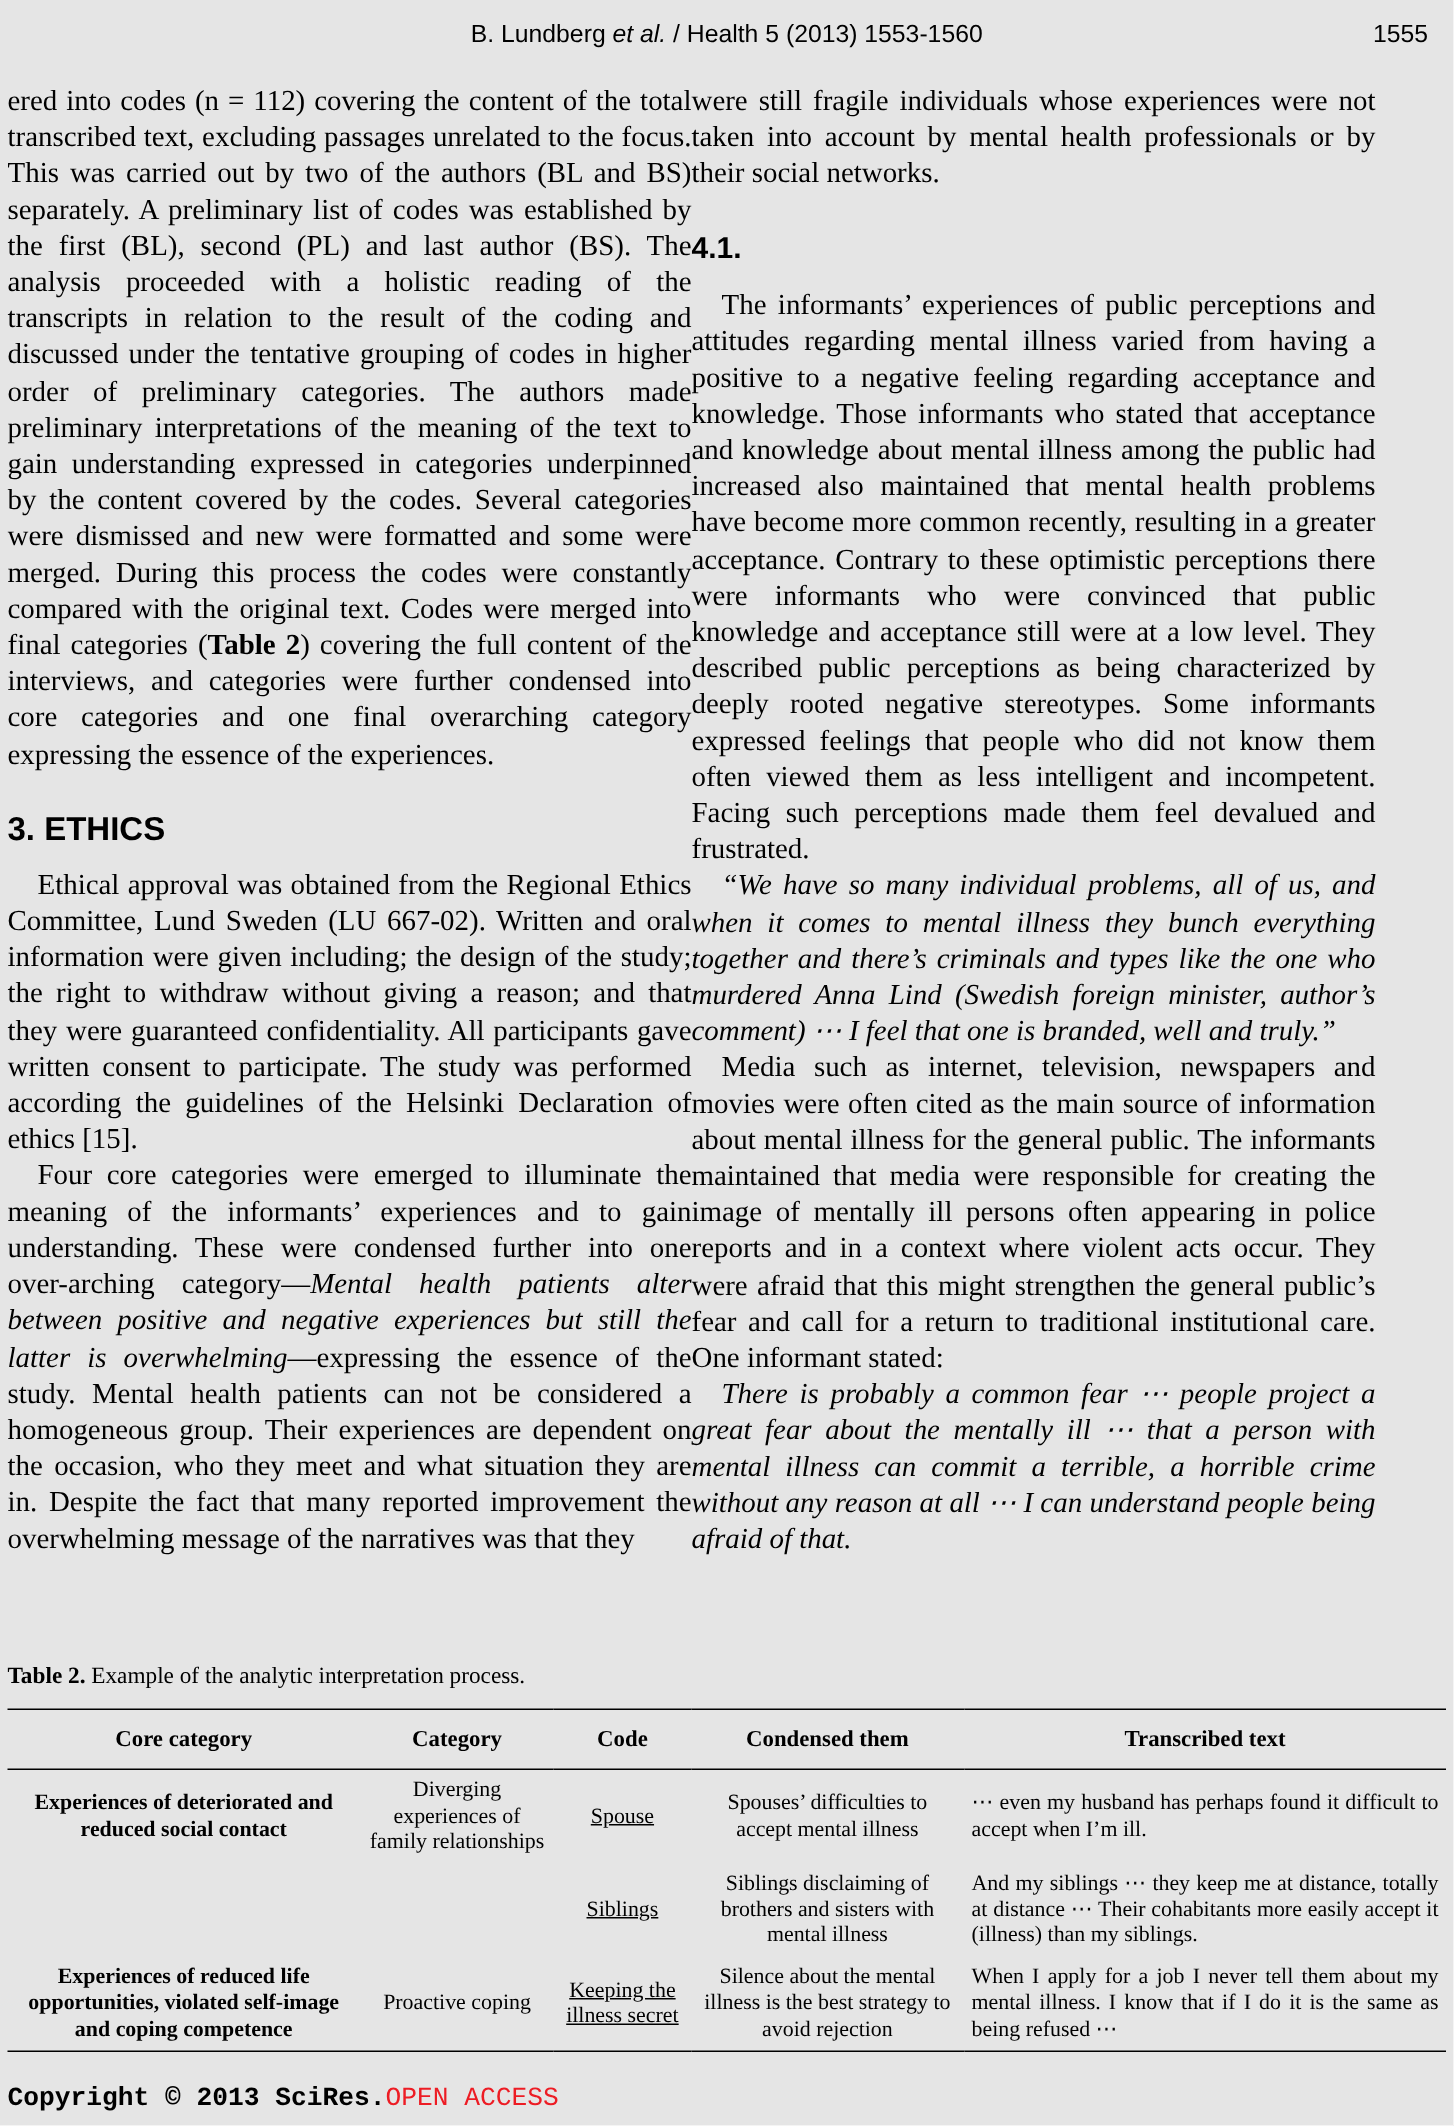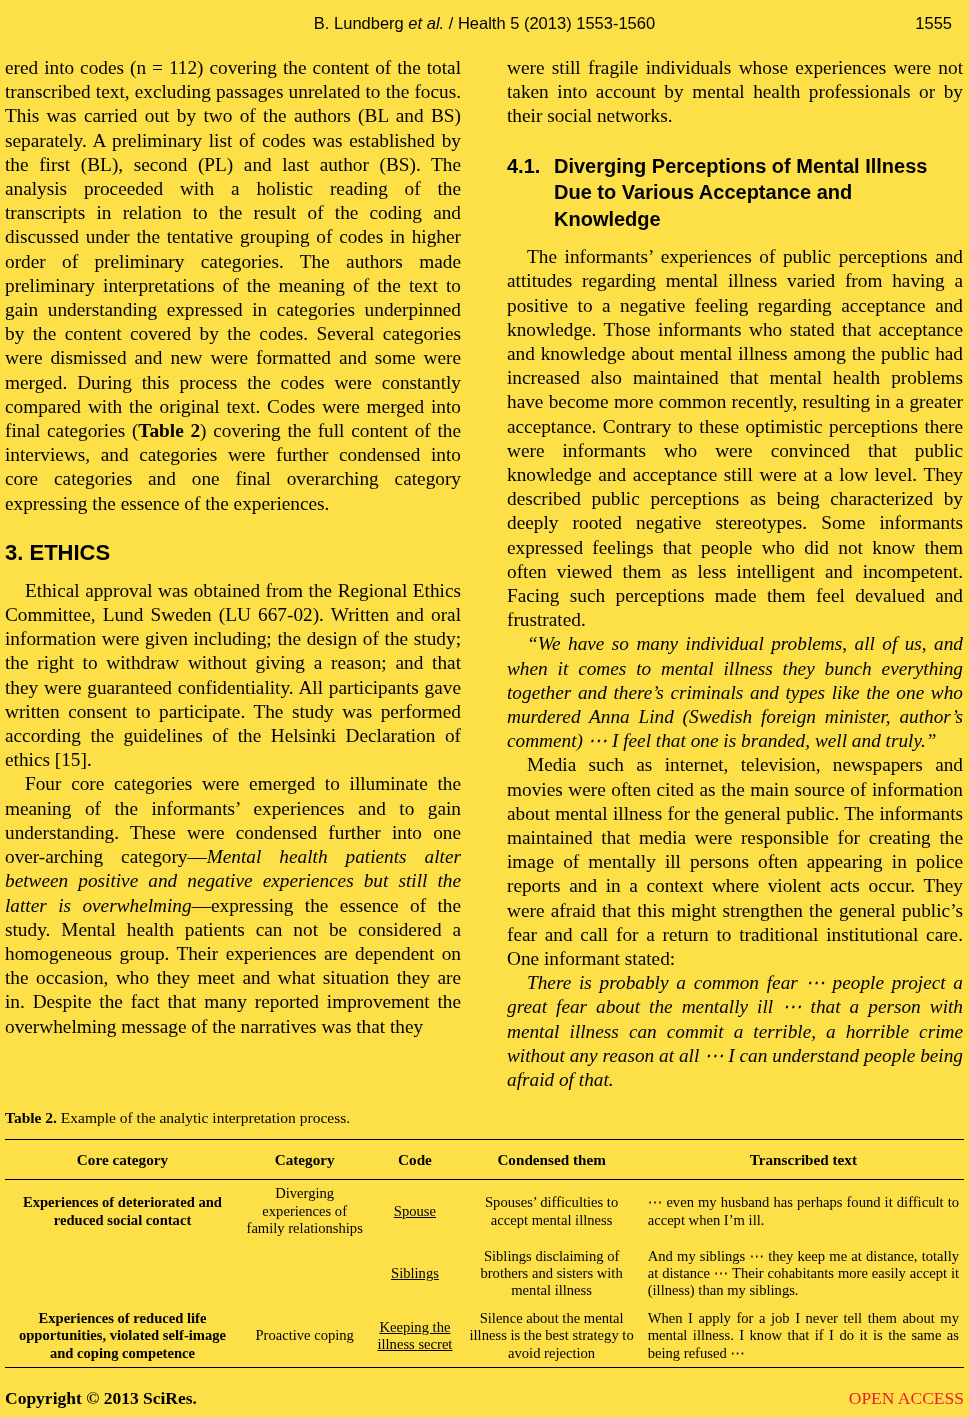--- a/index.html
+++ b/index.html
@@ -1,30 +1,30 @@
 <!DOCTYPE html>
 <html><head>
 <meta charset="utf-8">
 <style>
   html,body{margin:0;padding:0;background:#ffffff;}
   .page{
     position:relative;
     width:969px;height:1417px;
-    background:#fde047;color:#000;
+    background:#e5e5e5;color:#000;
     box-sizing:border-box;
     padding:12px 5px 0 5px;
     font-family:"Liberation Serif",serif;
     overflow:hidden;
   }
   
   .phead{position:relative;height:26px;font-family:"Liberation Sans",sans-serif;font-size:16.5px;}
   .phead .rtitle{position:absolute;left:0;right:0;text-align:center;top:2px;}
   .phead .pnum{position:absolute;right:12px;top:2px;}
   
-  .columns{display:flex;gap:46px;margin-top:18px;height:1036px;overflow:hidden;}
+  .columns{display:flex;margin-top:18px;height:1036px;overflow:hidden;}
   .col{width:456px;text-align:justify;font-size:19.3px;line-height:24.2px;}
   .para{margin:0;}
   .para.ind{text-indent:20px;}
   .para.qt{font-style:italic;}
   .h1{font-family:"Liberation Sans",sans-serif;font-weight:bold;font-size:22px;margin:24px 0 13px 0;line-height:26px;}
   .h2{font-family:"Liberation Sans",sans-serif;font-weight:bold;font-size:20px;line-height:26.5px;margin:24px 0 13px 0;display:flex;text-align:left;}
   .h2 .num{width:47px;flex:0 0 auto;}
   .h2 .txt{flex:1;}
   
   .tcaption{margin-top:16px;font-size:15.5px;line-height:19px;}
@@ -33,22 +33,22 @@
     font-size:14.6px;line-height:17.4px;}
   table.an thead tr{border-bottom:1.2px solid #000;font-family:Liberation Serif, serif;}
   table.an th{font-weight:bold;padding:11px 4px;text-align:center;font-size:15.2px;}
   table.an td{padding:5px 5px;text-align:center;vertical-align:middle;}
   table.an .c0{width:24.5%;font-weight:bold;}
   table.an .c1{width:13.5%;}
   table.an .c2{width:9.5%;text-decoration:underline;}
   table.an .c3{width:19%;}
   table.an .c4{width:33.5%;text-align:justify;}
   
-  .pfoot{position:absolute;left:5px;right:5px;bottom:8px;display:flex;justify-content:space-between;
-    font-family:Liberation Serif, serif;font-size:17.5px;}
+  .pfoot{position:absolute;left:5px;right:5px;bottom:8px;display:flex;
+    font-family:Liberation Mono, monospace;font-size:17.5px;}
   .pfoot .copyright{font-weight:bold;color:#000;}
   .pfoot .openaccess{color:#ed1c24;}
 </style>
 </head>
 <body>
 
 <div class="page">
 
   <div class="phead">
     <div class="rtitle"><span>B. Lundberg </span><i>et al.</i><span> / Health 5 (2013) 1553-1560</span></div>
@@ -59,21 +59,20 @@
     <section class="col" id="left-col">
         <p class="para"><span>ered into codes (n = 112) covering the content of the total transcribed text, excluding passages unrelated to the focus. This was carried out by two of the authors (BL and BS) separately. A preliminary list of codes was established by the first (BL), second (PL) and last author (BS). The analysis proceeded with a holistic reading of the transcripts in relation to the result of the coding and discussed under the tentative grouping of codes in higher order of preliminary categories. The authors made preliminary interpretations of the meaning of the text to gain understanding expressed in categories underpinned by the content covered by the codes. Several categories were dismissed and new were formatted and some were merged. During this process the codes were constantly compared with the original text. Codes were merged into final categories (</span><b>Table 2</b><span>) covering the full content of the interviews, and categories were further condensed into core categories and one final overarching category expressing the essence of the experiences.</span></p>
         <h2 class="h1">3. ETHICS</h2>
         <p class="para ind"><span>Ethical approval was obtained from the Regional Ethics Committee, Lund Sweden (LU 667-02). Written and oral information were given including; the design of the study; the right to withdraw without giving a reason; and that they were guaranteed confidentiality. All participants gave written consent to participate. The study was performed according the guidelines of the Helsinki Declaration of ethics [15].</span></p>
         <p class="para ind"><span>Four core categories were emerged to illuminate the meaning of the informants’ experiences and to gain understanding. These were condensed further into one over-arching category—</span><i>Mental health patients alter between positive and negative experiences but still the latter is overwhelming</i><span>—expressing the essence of the study. Mental health patients can not be considered a homogeneous group. Their experiences are dependent on the occasion, who they meet and what situation they are in. Despite the fact that many reported improvement the overwhelming message of the narratives was that they</span></p>
       </section>
     <section class="col" id="right-col">
         <p class="para"><span>were still fragile individuals whose experiences were not taken into account by mental health professionals or by their social networks.</span></p>
         <h3 class="h2">
           <span class="num">4.1.</span>
-          <span class="txt">Diverging Perceptions of Mental Illness Due to Various Acceptance and Knowledge</span>
         </h3>
         <p class="para ind"><span>The informants’ experiences of public perceptions and attitudes regarding mental illness varied from having a positive to a negative feeling regarding acceptance and knowledge. Those informants who stated that acceptance and knowledge about mental illness among the public had increased also maintained that mental health problems have become more common recently, resulting in a greater acceptance. Contrary to these optimistic perceptions there were informants who were convinced that public knowledge and acceptance still were at a low level. They described public perceptions as being characterized by deeply rooted negative stereotypes. Some informants expressed feelings that people who did not know them often viewed them as less intelligent and incompetent. Facing such perceptions made them feel devalued and frustrated.</span></p>
         <p class="para ind"><i>“We have so many individual problems, all of us, and when it comes to mental illness they bunch everything together and there’s criminals and types like the one who murdered Anna Lind (Swedish foreign minister, author’s comment) ⋯ I feel that one is branded, well and truly.”</i></p>
         <p class="para ind"><span>Media such as internet, television, newspapers and movies were often cited as the main source of information about mental illness for the general public. The informants maintained that media were responsible for creating the image of mentally ill persons often appearing in police reports and in a context where violent acts occur. They were afraid that this might strengthen the general public’s fear and call for a return to traditional institutional care. One informant stated:</span></p>
         <p class="para ind qt"><span>There is probably a common fear ⋯ people project a great fear about the mentally ill ⋯ that a person with mental illness can commit a terrible, a horrible crime without any reason at all ⋯ I can understand people being afraid of that.</span></p>
       </section>
   </div>
 
   <div class="tcaption"><b>Table 2.</b> <span>Example of the analytic interpretation process.</span></div>
 

